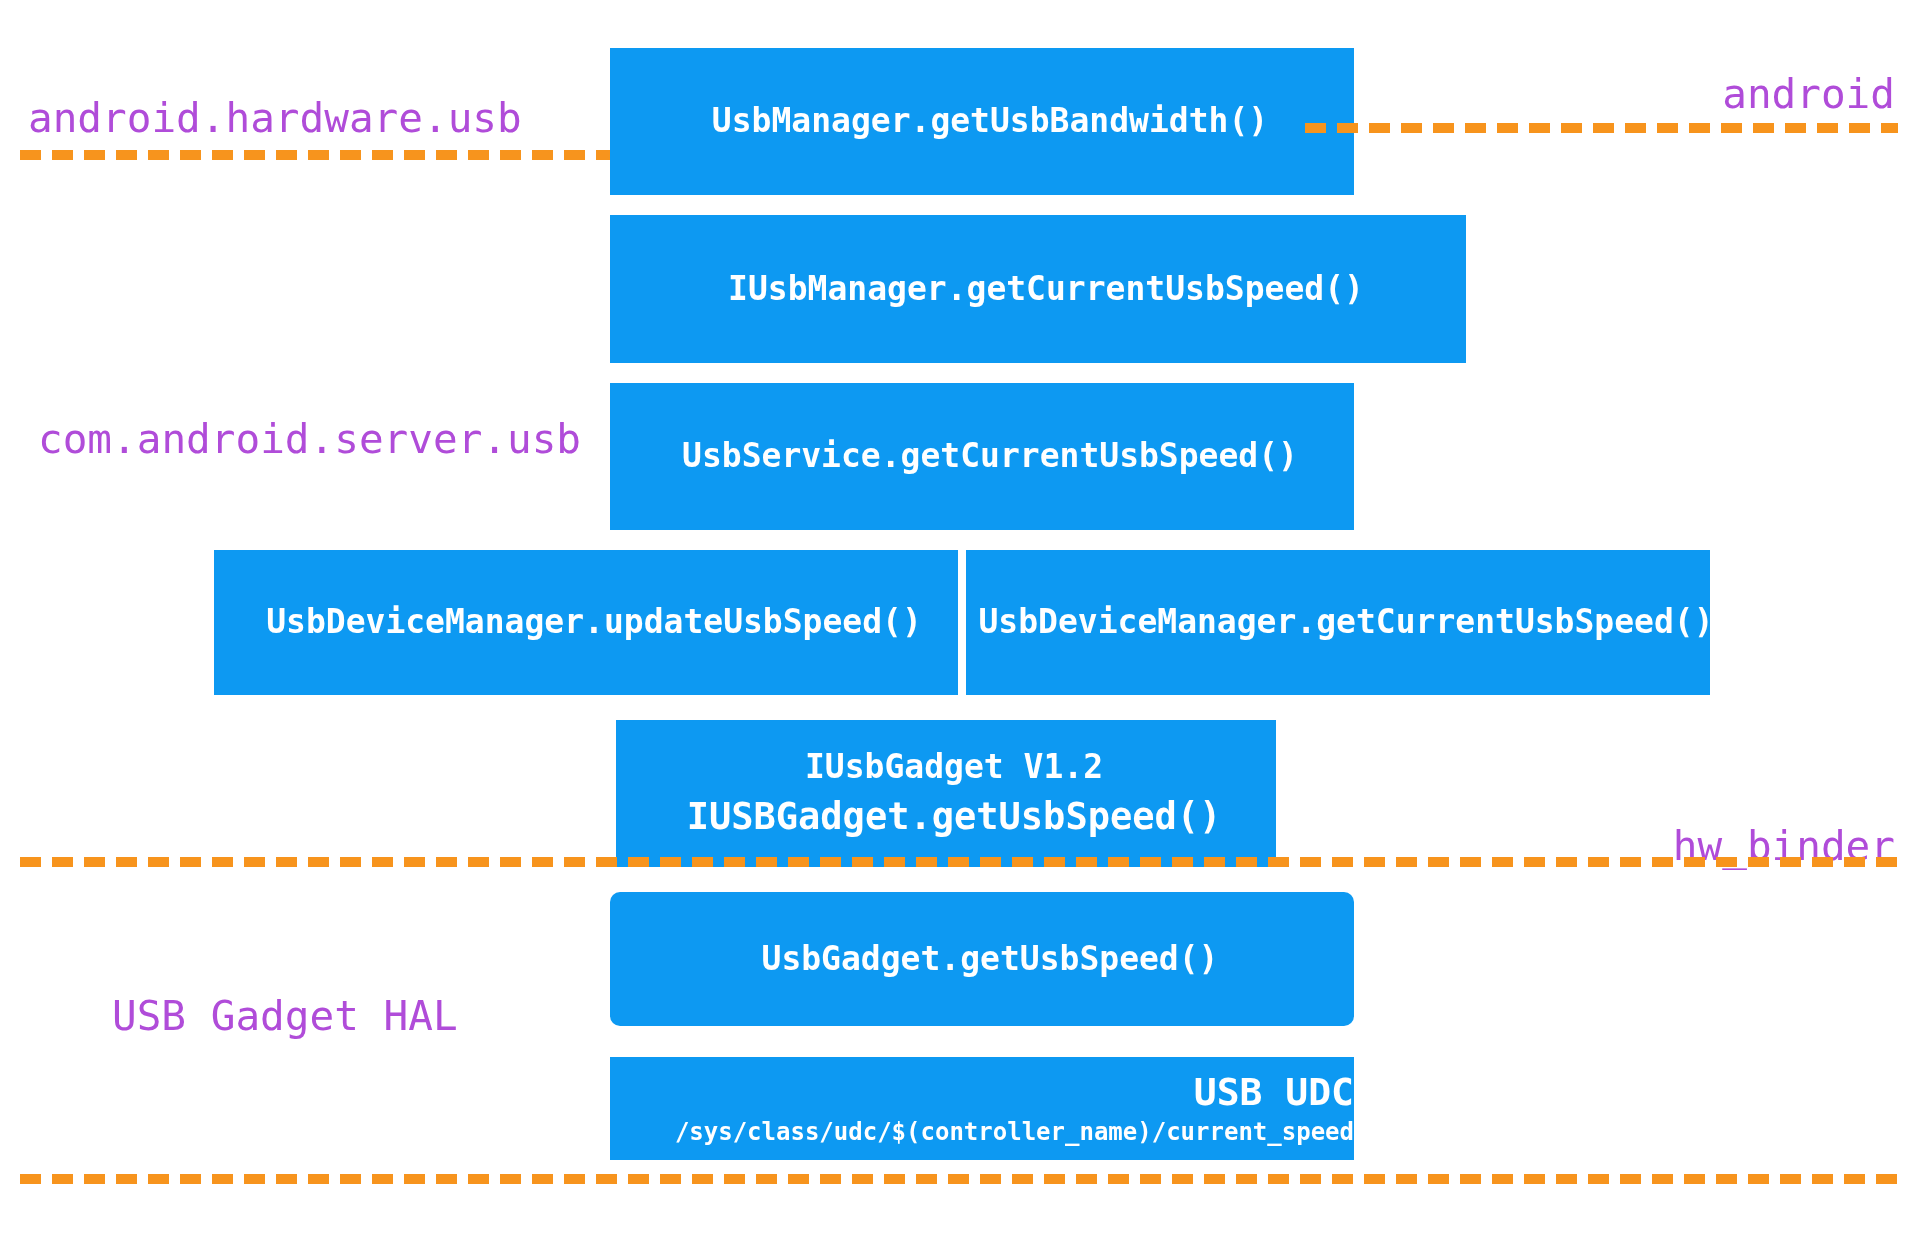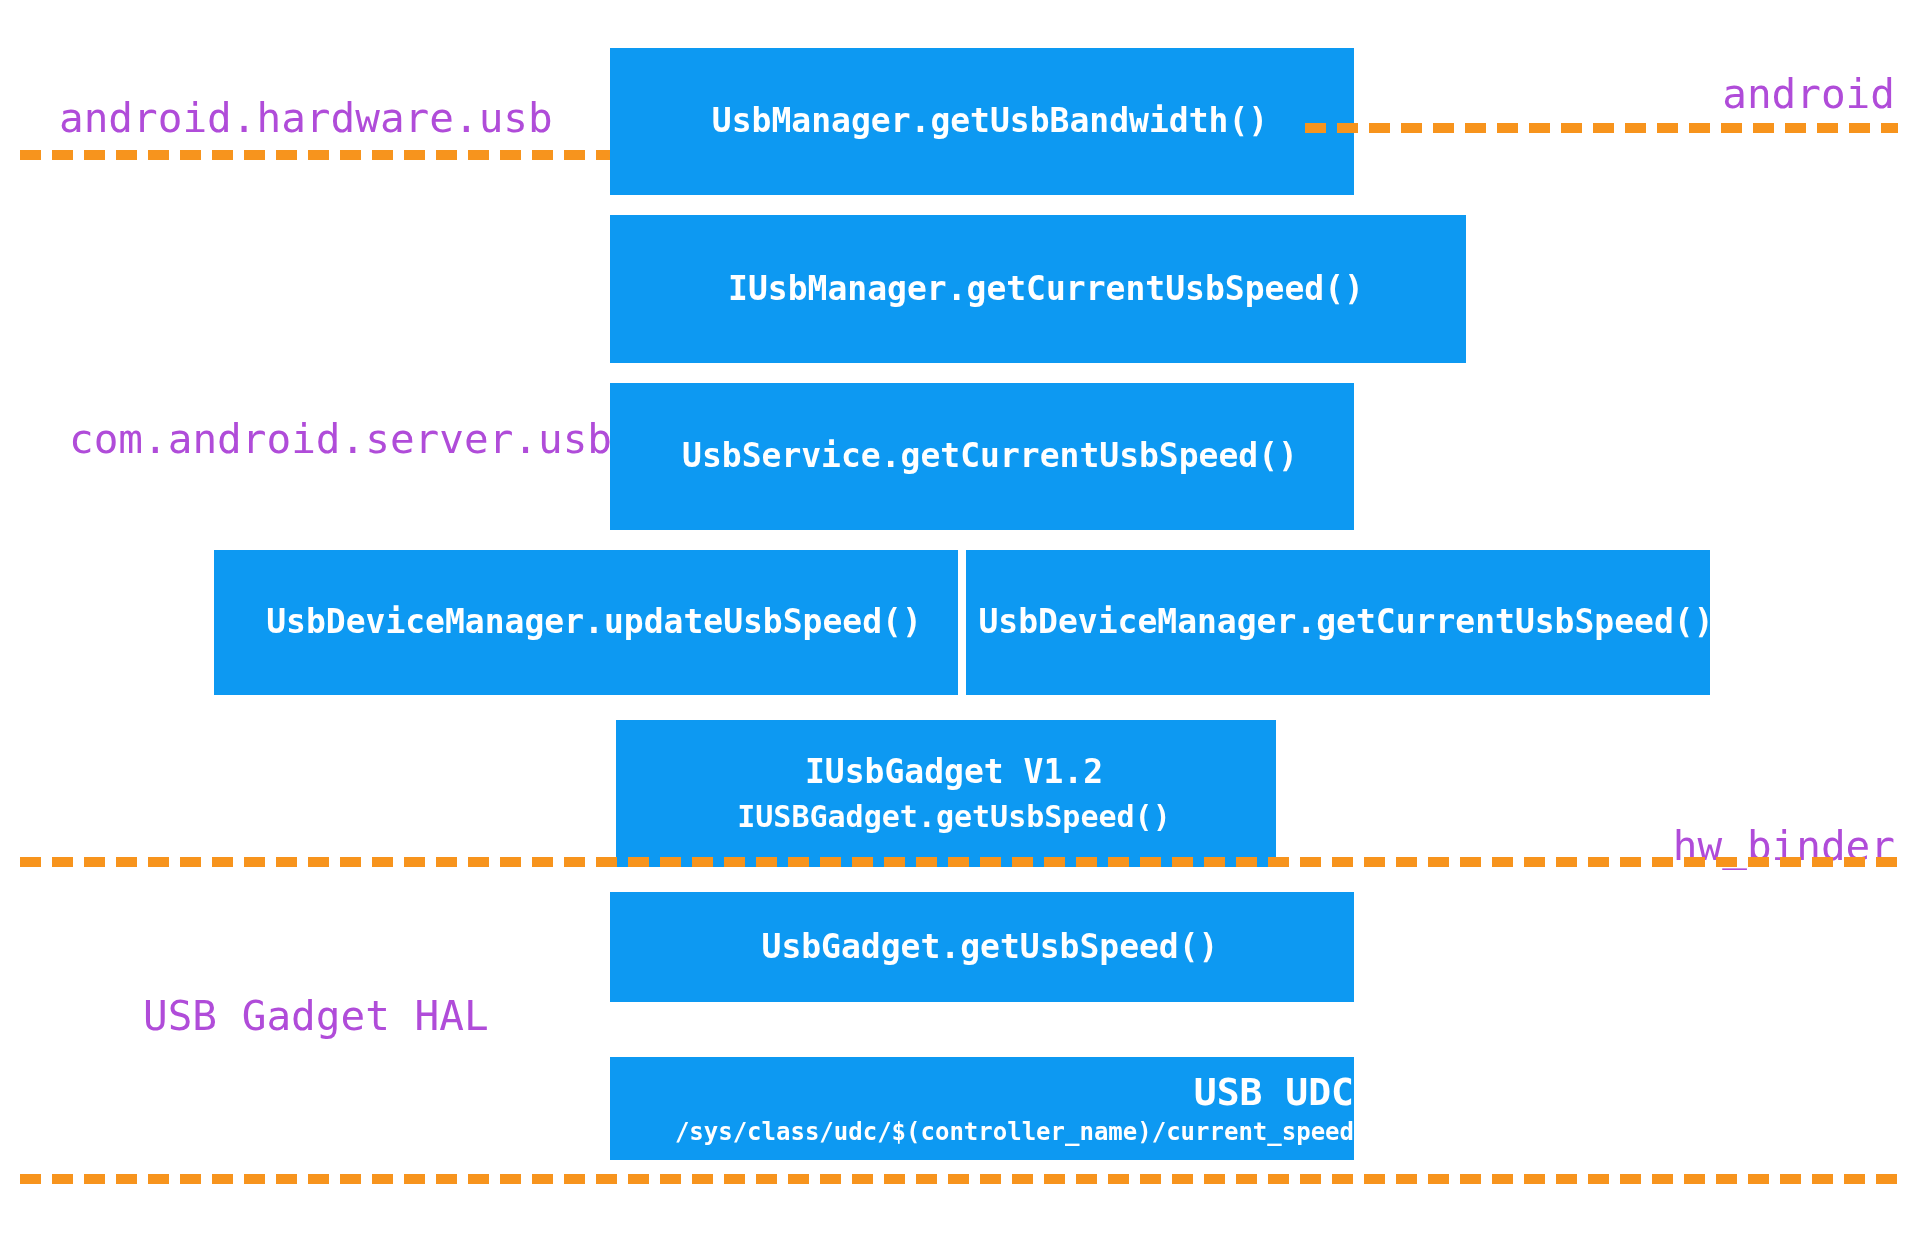--- a/index.html
+++ b/index.html
@@ -25,39 +25,38 @@
     display:flex;flex-direction:column;
     align-items:center;justify-content:center;
     text-align:center;
     font-weight:bold;
     z-index:1;
     line-height:1.42;
     white-space:nowrap;
     padding-left:16px;
   }
   .box .l1{font-size:33px;}
-  .box .l2{font-size:30px;}
+  .box .l2{font-size:37px;}
   .box.udc .l1{font-size:38px;line-height:1.25;}
   .box.udc .l2{font-size:24px;line-height:1.3;}
   
   .dash-line{
     position:absolute;height:10px;
     background:repeating-linear-gradient(90deg,
       var(--line_orange) 0 21px, transparent 21px 32px);
     z-index:0;
   }
   .dash-line.above{z-index:5;}
   
   .lbl{
     position:absolute;
     color:var(--label_purple);
     font-size:41px;
     white-space:nowrap;
     z-index:2;
-    margin-left:31px;
   }
   .lbl.right{text-align:right;}
 </style>
 </head>
 <body>
 
 <div class="canvas">
 
   <div class="dash-line" style="left:20px;top:150px;width:592px;"></div>
   <div class="dash-line above" style="left:1305px;top:123px;width:593px;"></div>
@@ -88,21 +87,21 @@
 
   <div class="box" style="left:966px;top:550px;width:728px;height:145px;">
     <span class="l1">UsbDeviceManager.getCurrentUsbSpeed()</span>
   </div>
 
   <div class="box" style="left:616px;top:720px;width:644px;height:147px;">
     <span class="l1">IUsbGadget V1.2</span>
     <span class="l2">IUSBGadget.getUsbSpeed()</span>
   </div>
 
-  <div class="box" style="left:610px;top:892px;width:728px;height:110px;">
+  <div class="box" style="left:610px;top:892px;width:728px;height:134px;border-radius:10px;">
     <span class="l1">UsbGadget.getUsbSpeed()</span>
   </div>
 
   <div class="box udc" style="left:610px;top:1057px;width:728px;height:103px;align-items:flex-end;">
     <span class="l1">USB UDC</span>
     <span class="l2">/sys/class/udc/$(controller_name)/current_speed</span>
   </div>
 
 </div>
 

